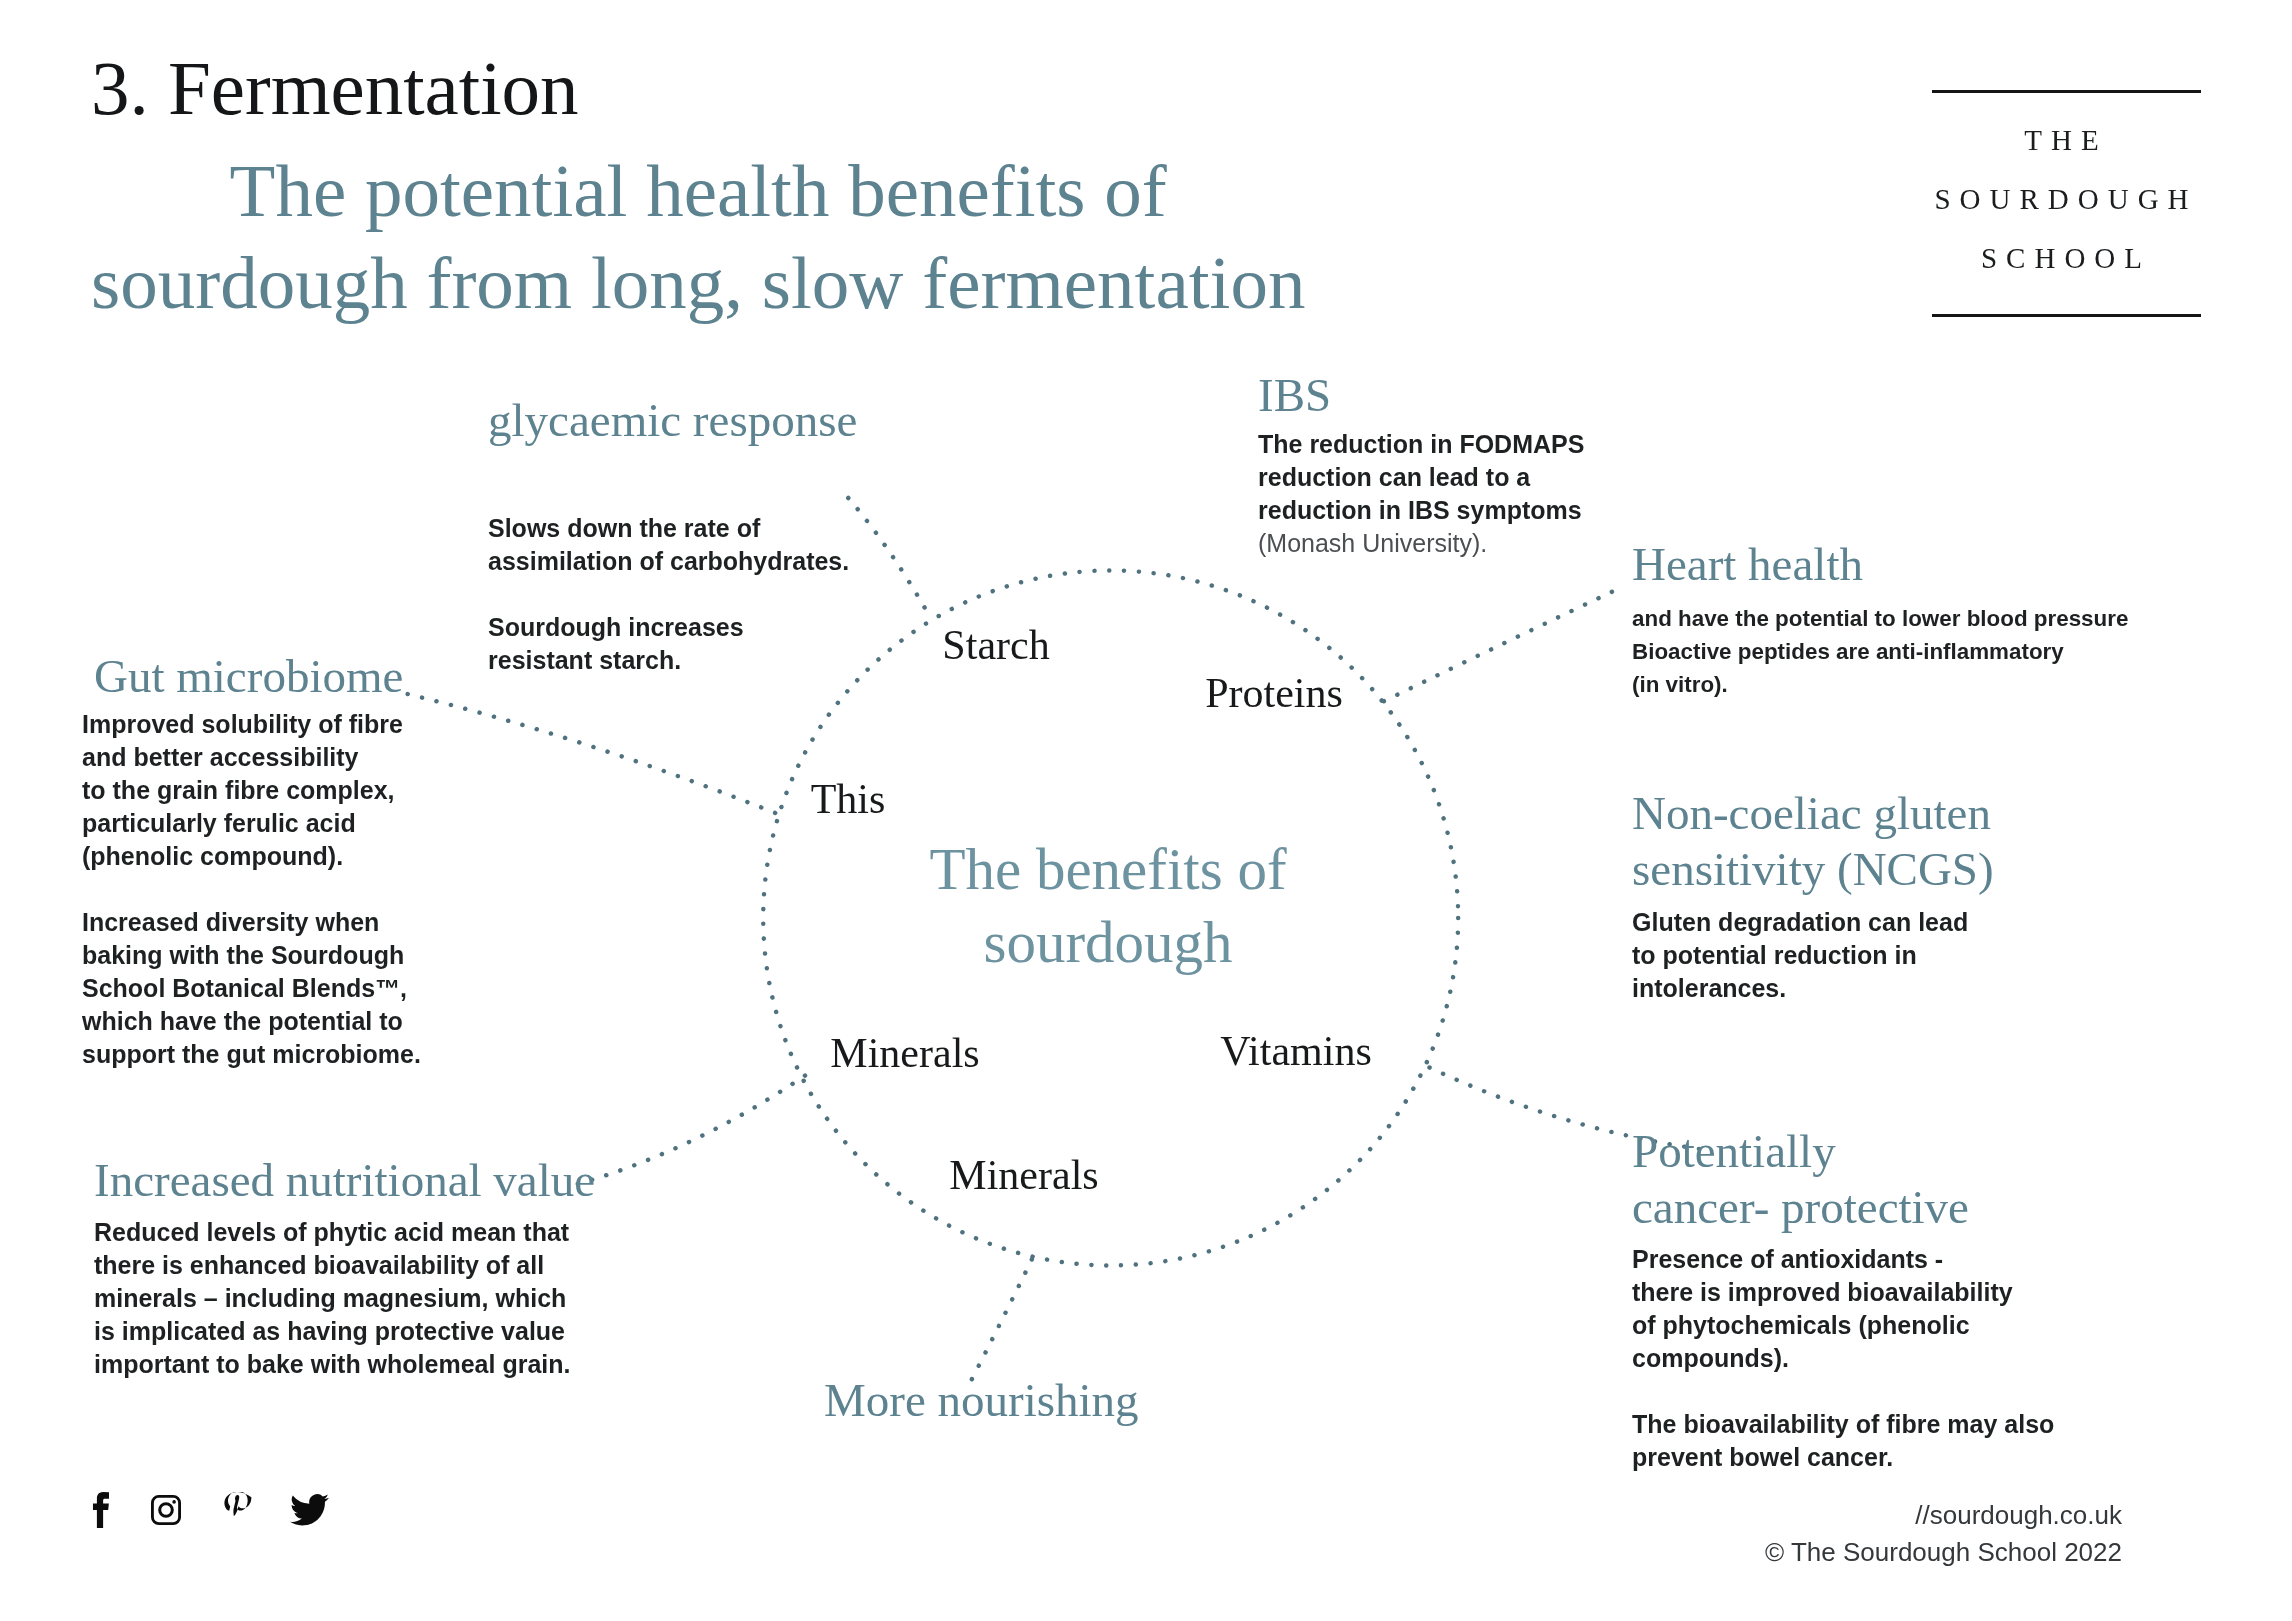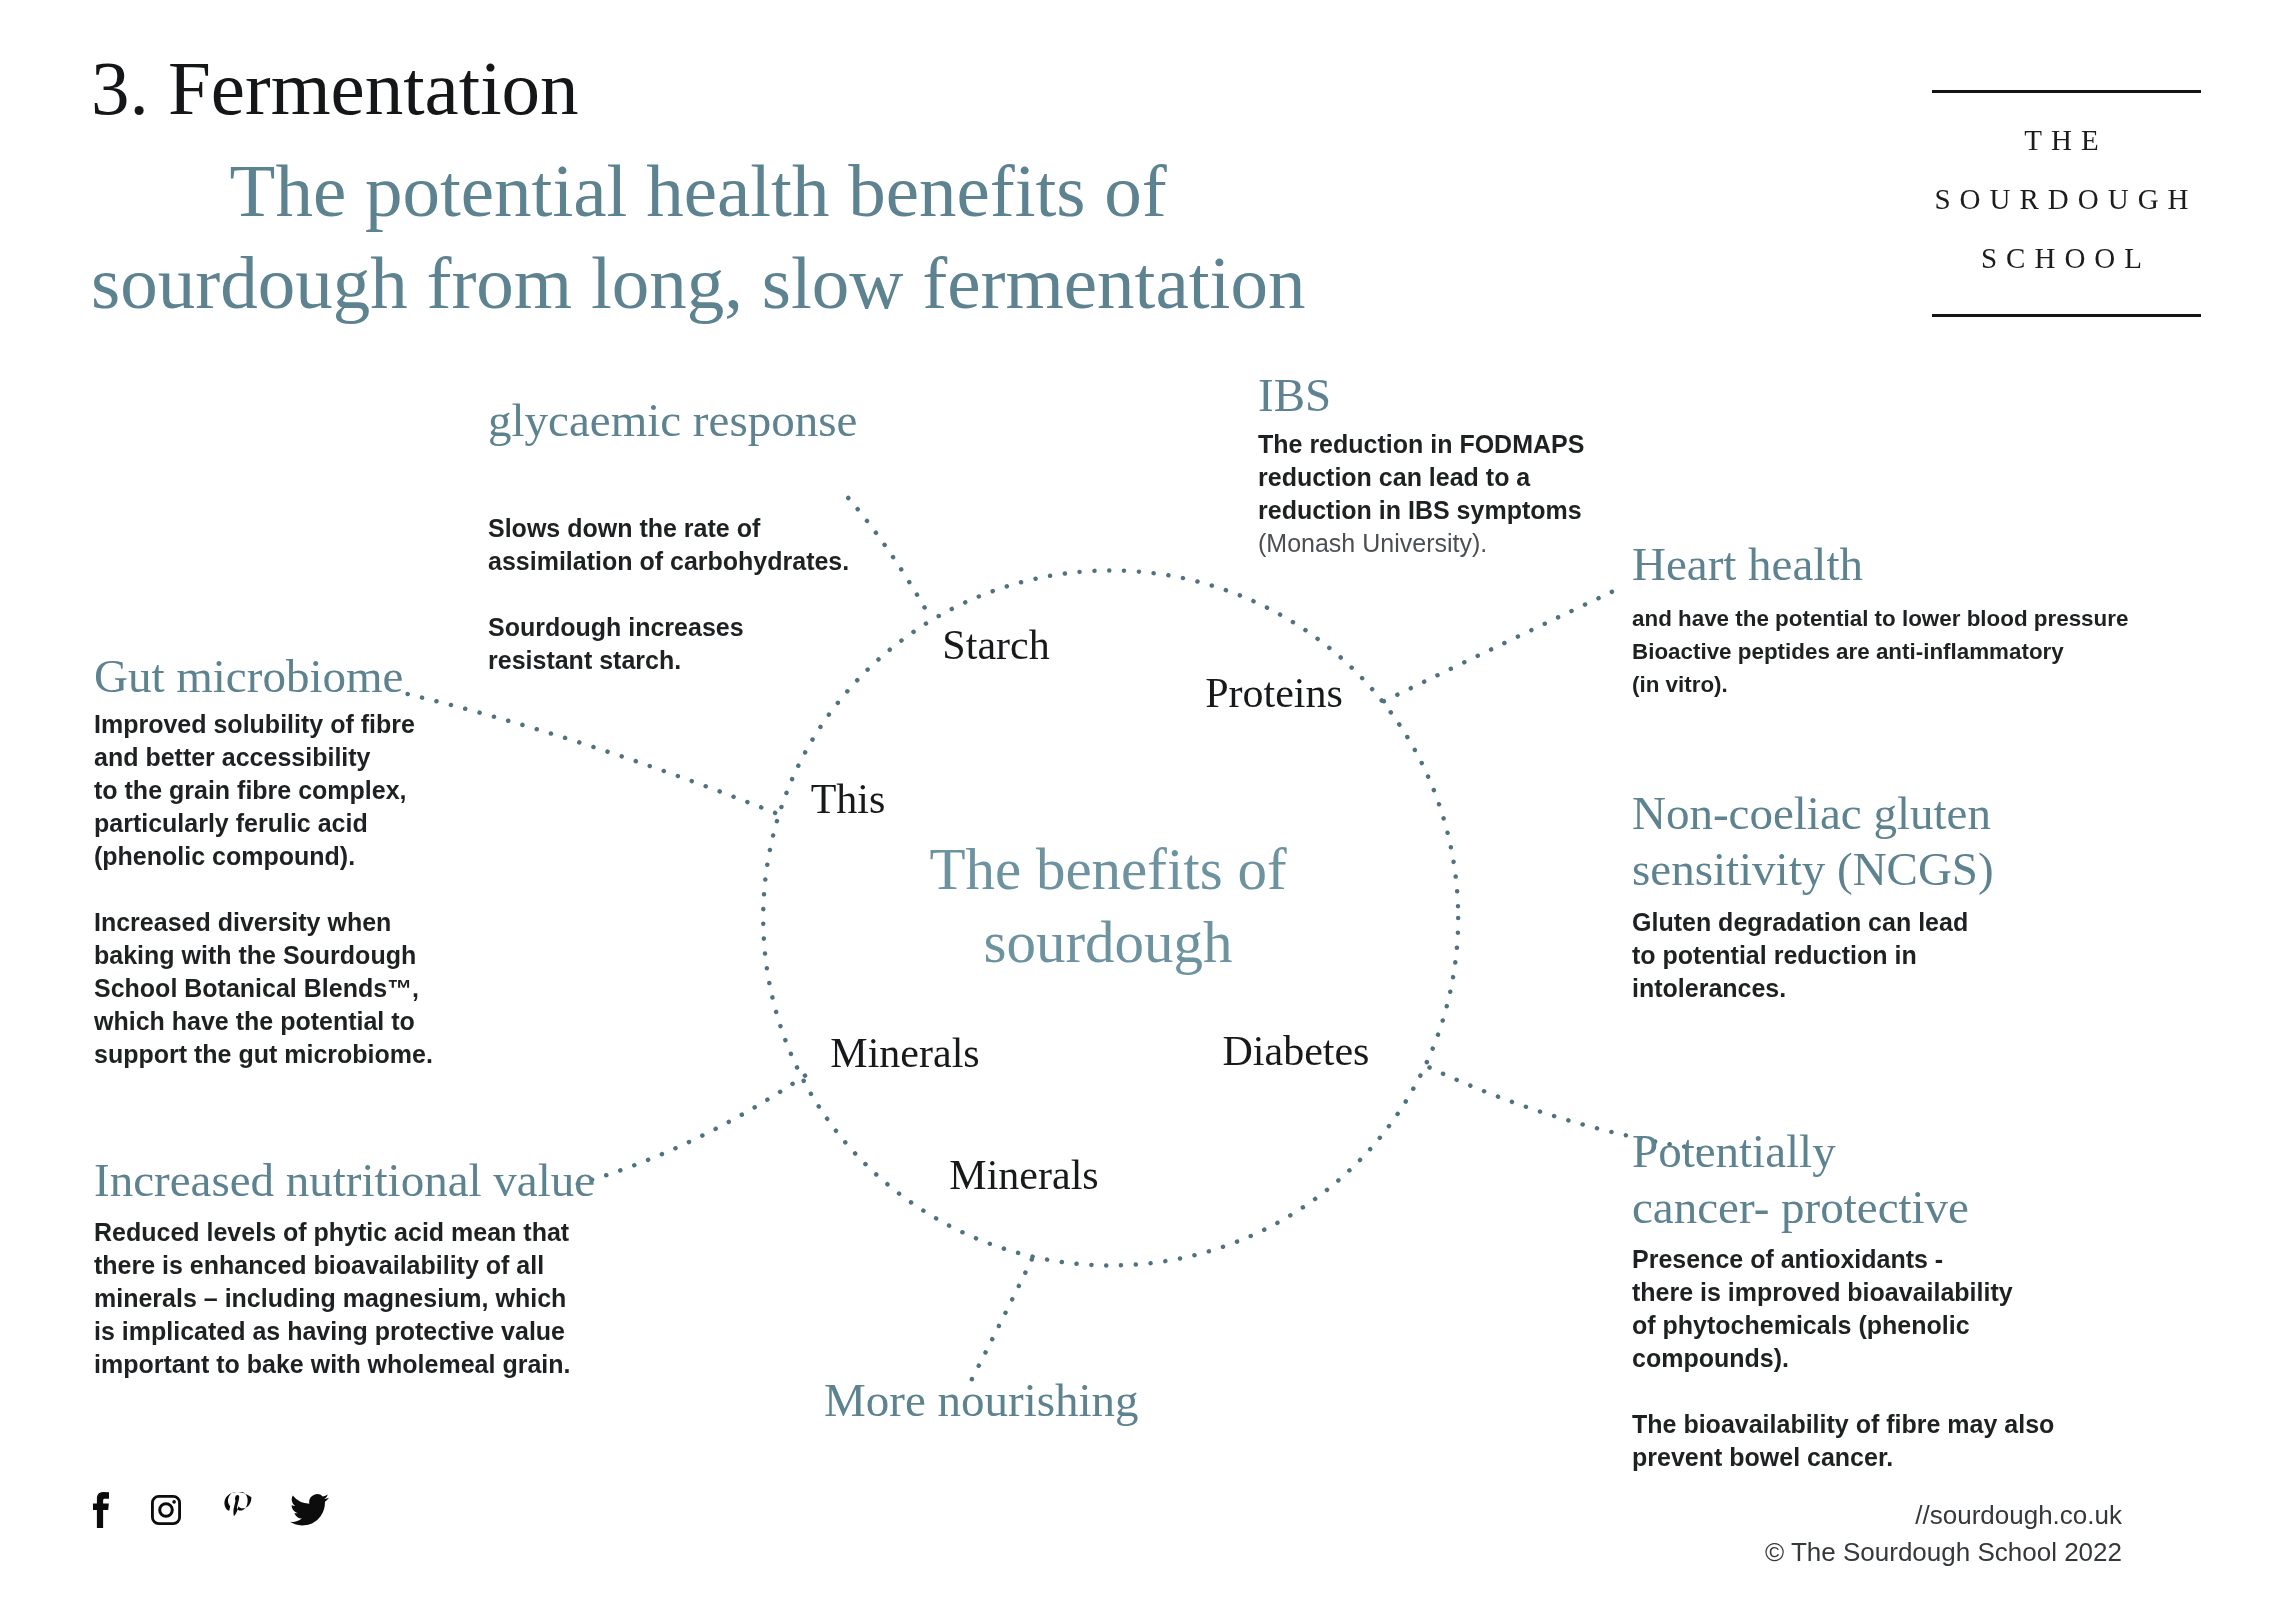--- a/index.html
+++ b/index.html
@@ -52,21 +52,21 @@
 
   #sec-diabetes-h{left:488px;top:392px;}
   #sec-diabetes-b{left:488px;top:512px;}
   #sec-ibs-h{left:1258px;top:367px;}
   #sec-ibs-b{left:1258px;top:428px;}
   #sec-heart-h{left:1632px;top:536px;}
   #sec-heart-b{left:1632px;top:602px;}
   #sec-ncgs-h{left:1632px;top:785px;}
   #sec-ncgs-b{left:1632px;top:906px;}
   #sec-gut-h{left:94px;top:648px;}
-  #sec-gut-b{left:94px;top:708px;}
+  #sec-gut-b{left:82px;top:708px;}
   #sec-nutrition-h{left:94px;top:1152px;}
   #sec-nutrition-b{left:94px;top:1216px;}
   #sec-nourish-h{left:824px;top:1372px;}
   #sec-nourish-b{left:824px;top:1438px;}
   #sec-cancer-h{left:1632px;top:1123px;}
   #sec-cancer-b{left:1632px;top:1243px;}
 
   
   #social{left:90px;top:1492px;display:flex;gap:38px;align-items:center;}
   #social svg{display:block;fill:#0c0c0c;}
@@ -98,21 +98,21 @@
   <div id="logo-rule-top" class="abs logo-rule"></div>
   <div id="logo-line1" class="abs serif logo-text">THE</div>
   <div id="logo-line2" class="abs serif logo-text">SOURDOUGH</div>
   <div id="logo-line3" class="abs serif logo-text">SCHOOL</div>
   <div id="logo-rule-bottom" class="abs logo-rule"></div>
 
   <div id="node-starch" class="abs node">Starch</div>
   <div id="node-proteins" class="abs node">Proteins</div>
   <div id="node-fibre" class="abs node">This</div>
   <div id="node-minerals" class="abs node">Minerals</div>
-  <div id="node-phenolics" class="abs node">Diabetes</div>
+  <div id="node-phenolics" class="abs node">Vitamins</div>
   <div id="node-vitamins" class="abs node">Minerals</div>
 
   <div id="circle-title" class="abs serif">
     <div>The benefits of</div>
     <div>sourdough</div>
   </div>
 
   <div id="sec-diabetes-h" class="abs h">
     <div>glycaemic response</div>
   </div>

